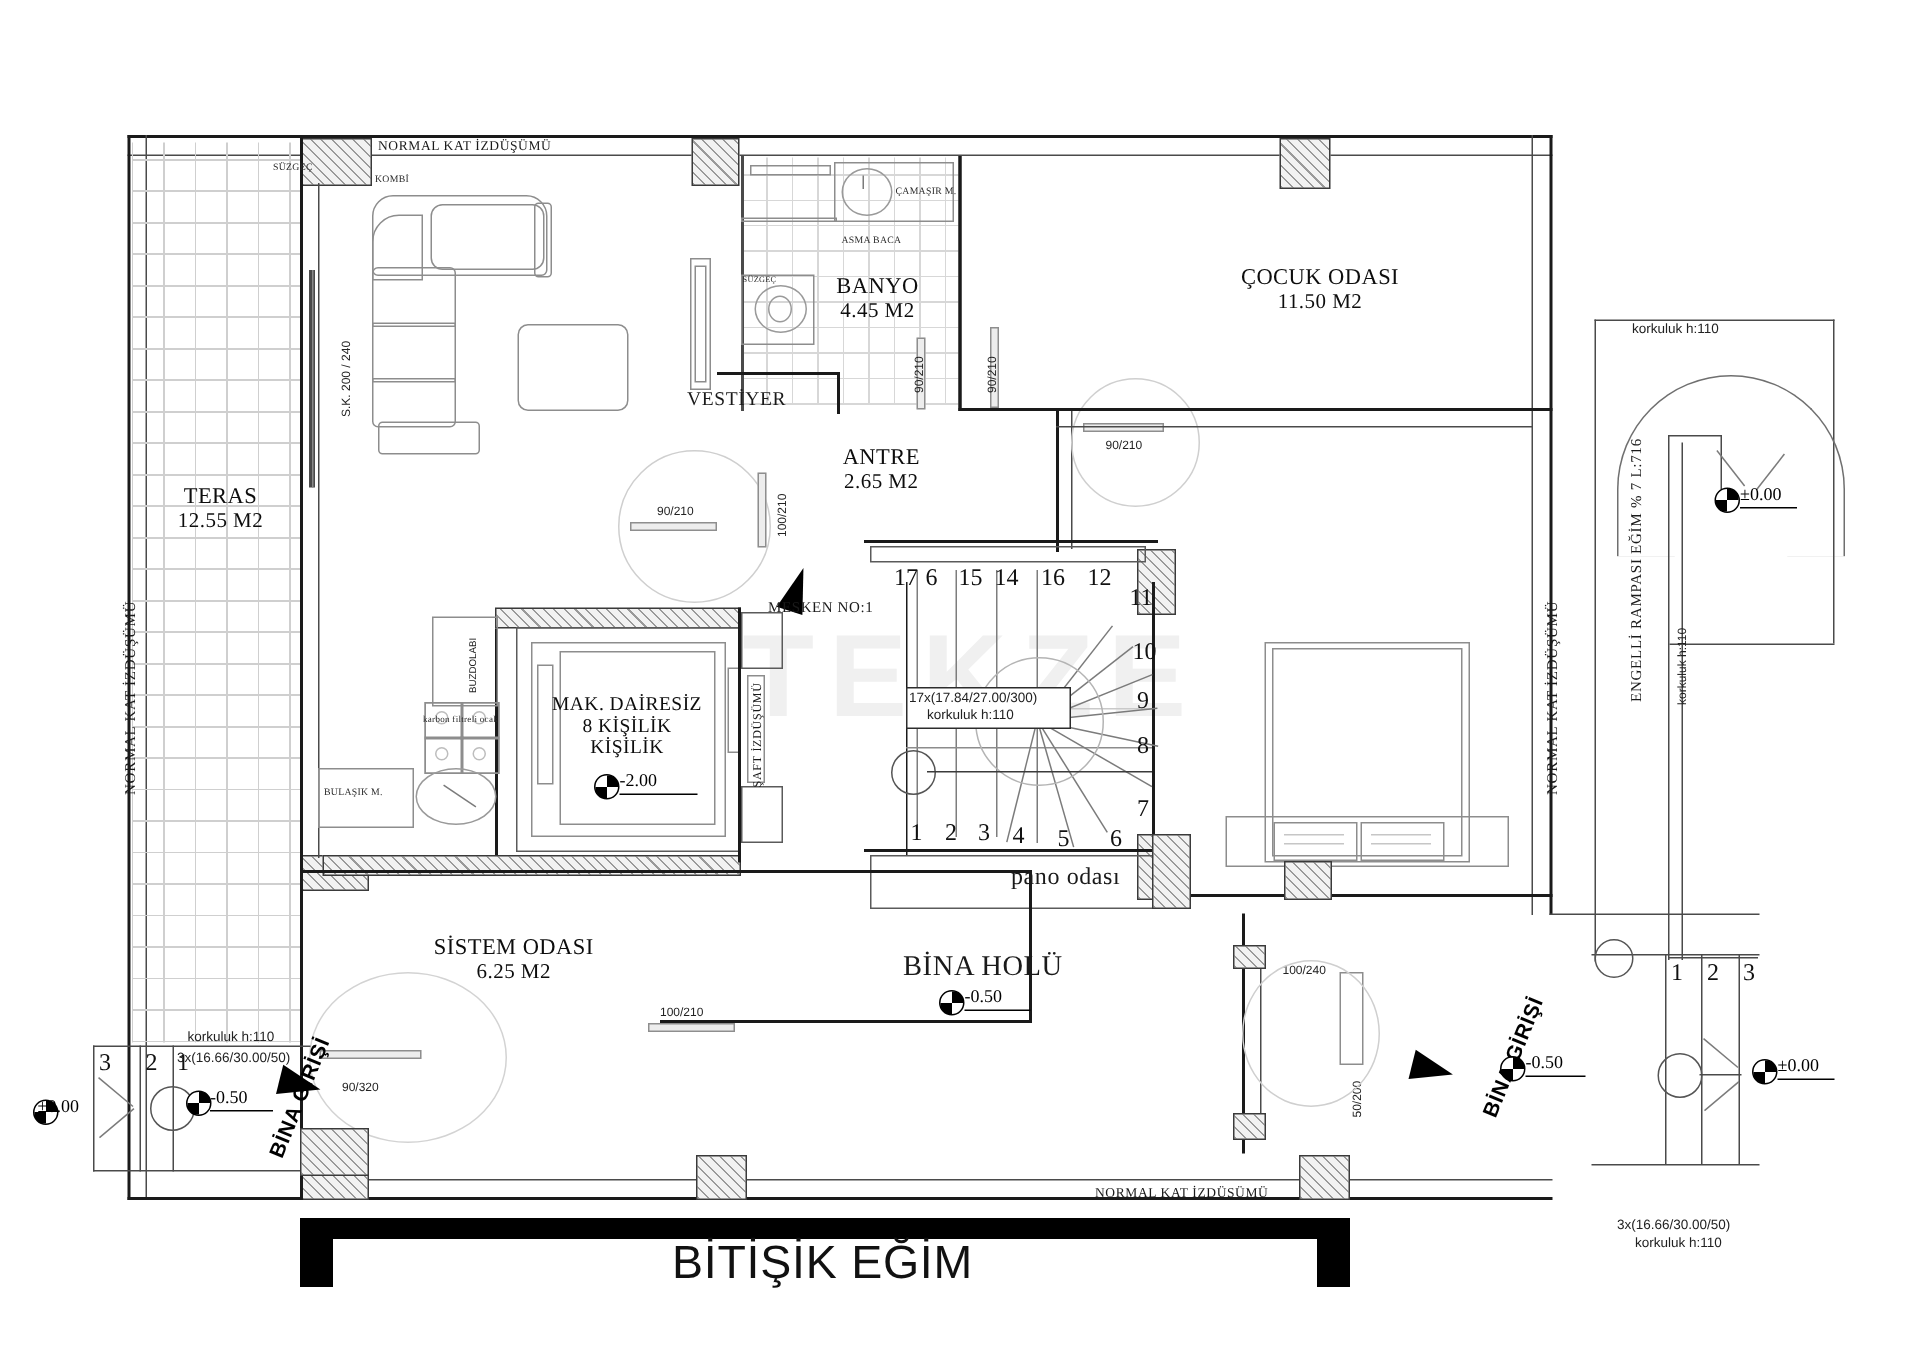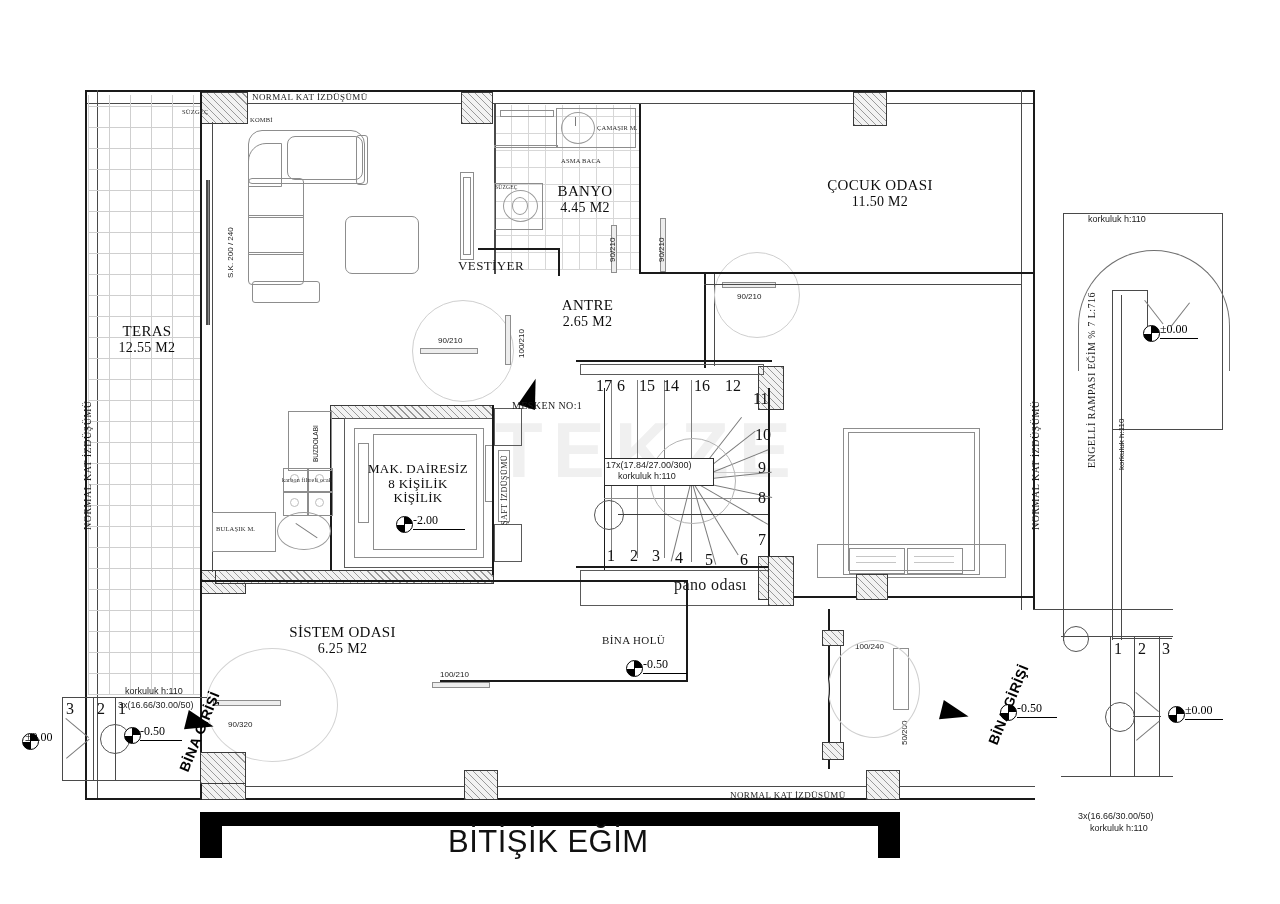--- a/index.html
+++ b/index.html
@@ -316,21 +316,21 @@
     <span class="nm">SİSTEM ODASI</span>
     <span class="ar">6.25 M2</span>
   </div>
   <div class="dsym" style="left:432px;top:682px;width:56px;"></div>
   <div class="small" style="left:440px;top:670px;">100/210</div>
 
   <div class="dsym" style="left:213px;top:700px;width:66px;"></div>
   <div class="small" style="left:228px;top:720px;">90/320</div>
   <div class="doorarc" style="left:206px;top:648px;width:130px;height:112px;border-color:#d3d3d3;"></div>
 
-  <div class="cap" style="left:602px;top:634px;font-size:11px;">BİNA HOLÜ</div>
+  <div class="cap" style="left:602px;top:634px;font-size:19px;">BİNA HOLÜ</div>
   <div class="lvl" style="left:626px;top:660px;"></div>
   <div class="lvltxt" style="left:643px;top:657px;">-0.50</div>
   <div class="lvlline" style="left:643px;top:673px;width:44px;"></div>
 
   <div class="wall" style="left:828px;top:609px;width:2px;height:160px;"></div>
   <div class="thin" style="left:840px;top:630px;width:1px;height:120px;"></div>
   <div class="hatch" style="left:822px;top:630px;width:20px;height:14px;"></div>
   <div class="hatch" style="left:822px;top:742px;width:20px;height:16px;"></div>
   <div class="box" style="left:893px;top:648px;width:14px;height:60px;"></div>
   <div class="small" style="left:855px;top:642px;">100/240</div>

